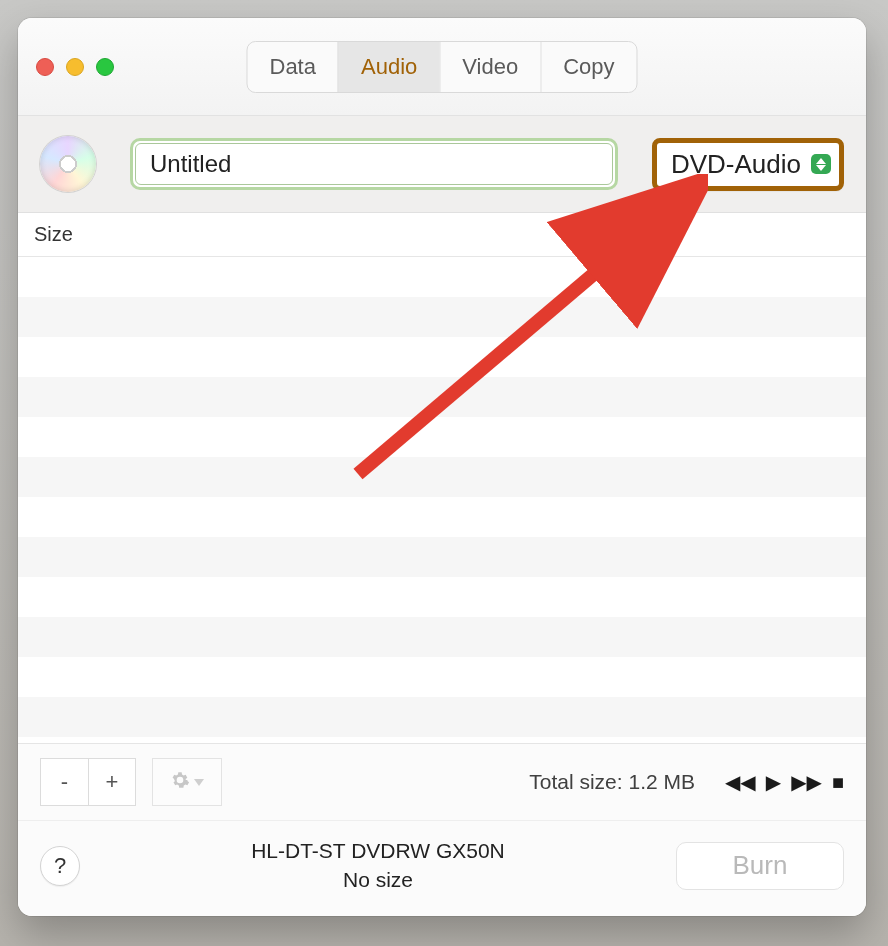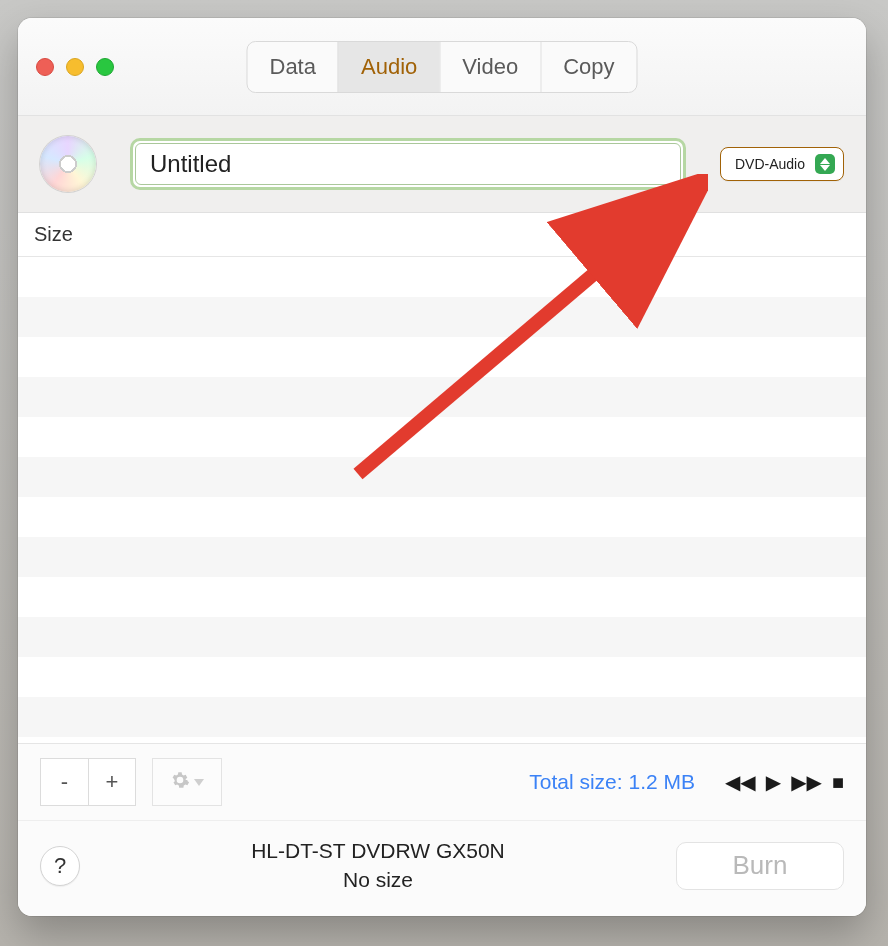--- a/index.html
+++ b/index.html
@@ -75,22 +75,22 @@
     border-radius: 6px;
     padding: 6px 14px;
     font-size: 24px;
     color: #222;
     outline: none;
     background: #fff;
   }
   .title-input::selection { background: #c9e7bb; }
   .format-select {
     display: flex; align-items: center; gap: 10px;
-    background: #fff; border: 1px solid #a16207; border-radius: 8px;
-    padding: 6px 8px 6px 14px; font-size: 14px; color: #222;
+    background: #fff; border: 5px solid #a16207; border-radius: 8px;
+    padding: 6px 8px 6px 14px; font-size: 26px; color: #222;
     box-shadow: 0 1px 1px rgba(0,0,0,0.04);
   }
   .format-caret {
     width: 20px; height: 20px; border-radius: 5px; background: #34a853;
     display: flex; flex-direction: column; align-items: center; justify-content: center;
     gap: 1px;
   }
   .format-caret svg { display: block; }
 
   
@@ -120,21 +120,21 @@
   .sqbtn {
     width: 48px; height: 48px; border: 1px solid #dcdcdc; background: #fff;
     font-size: 22px; color: #555; display:flex; align-items:center; justify-content:center;
   }
   .sqbtn:first-child { border-right: none; }
   .gearbtn {
     width: 70px; height: 48px; border: 1px solid #e3e3e3; background: #fcfcfc;
     display:flex; align-items:center; justify-content:center; gap:4px; color:#bdbdbd;
   }
   .spacer { flex: 1; }
-  .totalsize { font-size: 21px; color: #3b82f6; }
+  .totalsize { font-size: 21px; color: #404040; }
   .transport { display:flex; align-items:center; gap:10px; color:#1a1a1a; font-size:20px; margin-left:14px;}
   .transport .glyph { display:inline-block; }
 
   
   .footbar2 {
     background: #fbfbfb;
     border-top: 1px solid #eee;
     padding: 16px 22px 22px;
     display: flex; align-items: center; gap: 16px;
   }

